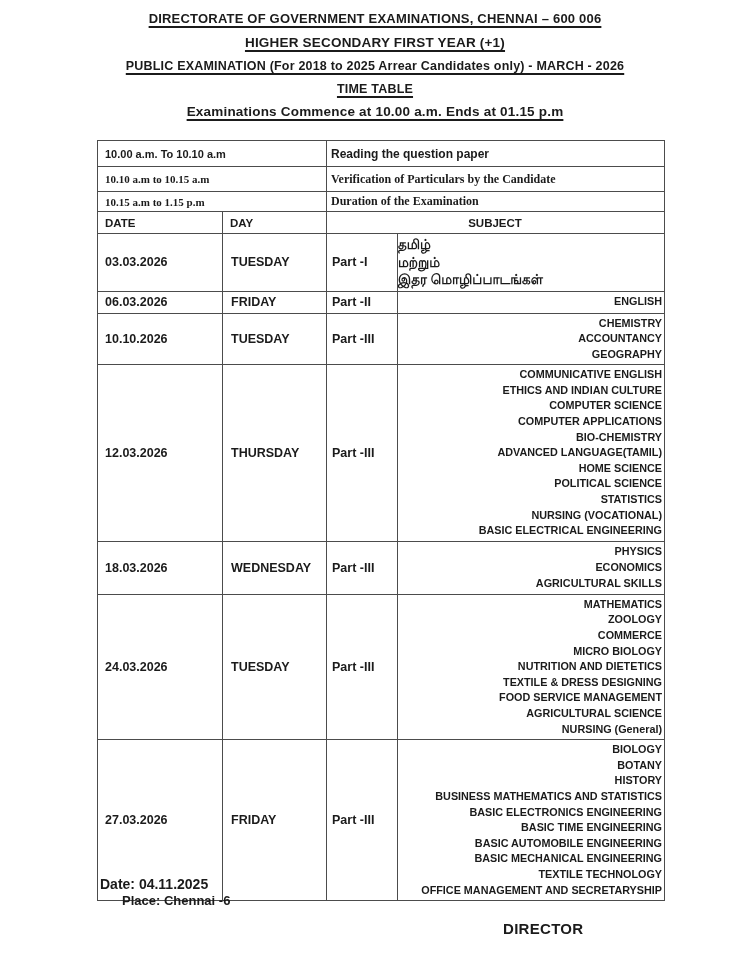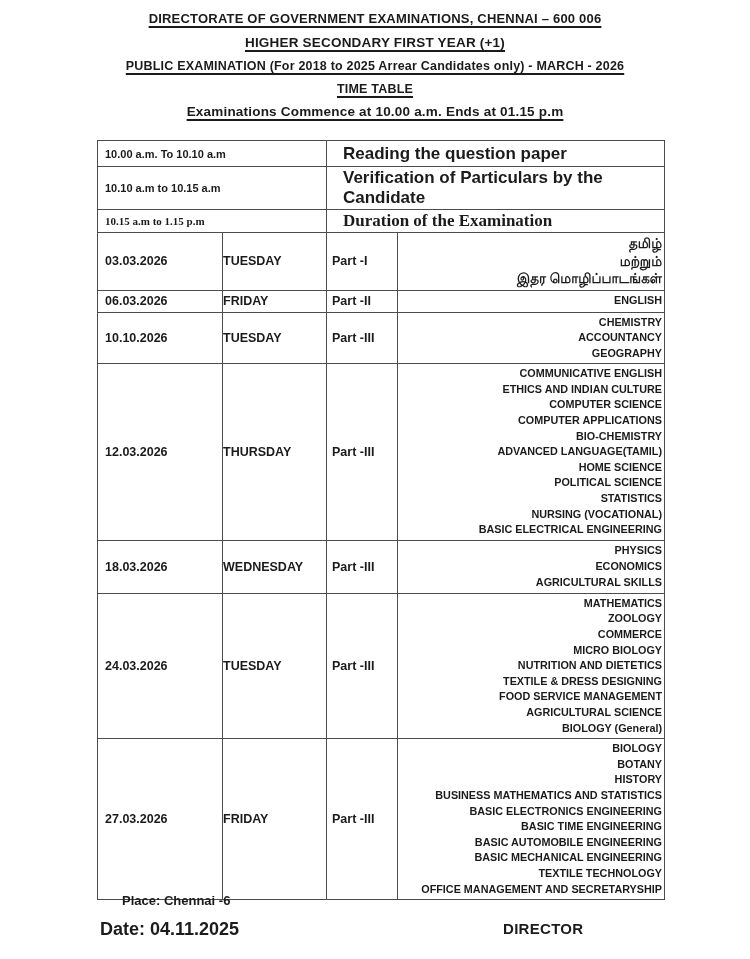--- a/index.html
+++ b/index.html
@@ -33,48 +33,48 @@
     position: absolute; left: 97px; top: 140px;
     border-collapse: collapse; table-layout: fixed;
     width: 567px;
     border-radius: 8px;
   }
   .timetable td {
     border: 1px solid #4c4c4c;
     vertical-align: middle;
     overflow: hidden;
   }
-  .ir0 { height: 26px; } .ir1 { height: 25px; } .ir2 { height: 20px; font-family: Liberation Serif, serif; }
+  .ir0 { height: 26px; } .ir1 { height: 25px; font-family: Liberation Serif, serif; } .ir2 { height: 20px; font-family: Liberation Serif, serif; }
   .info-time     { font-size: 11px; padding-left: 7px; }
-  .info-activity { font-size: 17px; padding-left: 16px; }
+  .info-activity { font-size: 12px; padding-left: 4px; }
 
   .colhead { height: 22px; }
   .colhead td { font-size: 11.5px; padding-left: 7px; }
   .colhead .subject-head { text-align: center; padding-left: 0; }
 
   .date-cell { font-size: 12.5px; padding-left: 7px; }
-  .day-cell  { font-size: 12.5px; padding-left: 0; }
+  .day-cell  { font-size: 12.5px; padding-left: 8px; }
   .part-cell { font-size: 12.5px; padding-left: 5px; }
   .subjects-cell { font-size: 10.8px; padding: 2px 2px 2px 4px; text-align: right; }
   .subject-line { line-height: 15.6px; white-space: pre-wrap; }
 
   .row-0 { height: 56px; }
   .row-1 { height: 22px; }
   .row-2 { height: 49px; }
   .row-3 { height: 175px; }
   .row-4 { height: 53px; }
   .row-5 { height: 141px; }
   .row-6 { height: 158px; }
 
-  .row-0 .subjects-cell { text-align: right; font-size: 13.5px; padding-left: 0; }
+  .row-0 .subjects-cell { text-align: left; font-size: 13.5px; padding-left: 0; }
   .row-0 .subject-line  { line-height: 17.5px; }
 
   
   .footer-place    { position: absolute; left: 100px; top: 893px; font-size: 13px; padding-left: 22px; }
-  .footer-date     { position: absolute; left: 100px; top: 919px; font-size: 18px; }
+  .footer-date     { position: absolute; left: 100px; top: 876px; font-size: 14px; }
   .footer-director { position: absolute; left: 503px; top: 920px; font-size: 15px; letter-spacing: 0.3px; }
 </style>
 </head>
 <body>
 
 <div class="doc-header">
   <div class="t t1">DIRECTORATE OF GOVERNMENT EXAMINATIONS, CHENNAI – 600 006</div>
   <div class="t t2">HIGHER SECONDARY FIRST YEAR (+1)</div>
   <div class="t t3">PUBLIC EXAMINATION (For 2018 to 2025 Arrear Candidates only) - MARCH - 2026</div>
   <div class="t t4">TIME TABLE</div>
@@ -94,20 +94,25 @@
       <td colspan="2" class="info-activity">Reading the question paper</td>
     </tr>
     <tr class="ir1">
       <td colspan="2" class="info-time">10.10 a.m to 10.15 a.m</td>
       <td colspan="2" class="info-activity">Verification of Particulars by the Candidate</td>
     </tr>
     <tr class="ir2">
       <td colspan="2" class="info-time">10.15 a.m to 1.15 p.m</td>
       <td colspan="2" class="info-activity">Duration of the Examination</td>
     </tr>
+    <tr class="colhead">
+      <td>DATE</td>
+      <td>DAY</td>
+      <td colspan="2" class="subject-head">SUBJECT</td>
+    </tr>
   </tbody>
   <tbody id="exam-rows">
       <tr class="row-0">
     <td class="date-cell">03.03.2026</td>
     <td class="day-cell">TUESDAY</td>
     <td class="part-cell">Part -I</td>
     <td class="subjects-cell">
           <div class="subject-line">தமிழ்</div>
           <div class="subject-line">மற்றும்</div>
           <div class="subject-line">இதர மொழிப்பாடங்கள்</div>
@@ -165,21 +170,21 @@
     <td class="part-cell">Part -III</td>
     <td class="subjects-cell">
           <div class="subject-line">MATHEMATICS</div>
           <div class="subject-line">ZOOLOGY</div>
           <div class="subject-line">COMMERCE</div>
           <div class="subject-line">MICRO BIOLOGY</div>
           <div class="subject-line">NUTRITION AND DIETETICS</div>
           <div class="subject-line">TEXTILE &amp; DRESS DESIGNING</div>
           <div class="subject-line">FOOD SERVICE MANAGEMENT</div>
           <div class="subject-line">AGRICULTURAL SCIENCE</div>
-          <div class="subject-line">BIOLOGY (General)</div>
+          <div class="subject-line">NURSING (General)</div>
         </td>
   </tr>
       <tr class="row-6">
     <td class="date-cell">27.03.2026</td>
     <td class="day-cell">FRIDAY</td>
     <td class="part-cell">Part -III</td>
     <td class="subjects-cell">
           <div class="subject-line">BIOLOGY</div>
           <div class="subject-line">BOTANY</div>
           <div class="subject-line">HISTORY</div>

